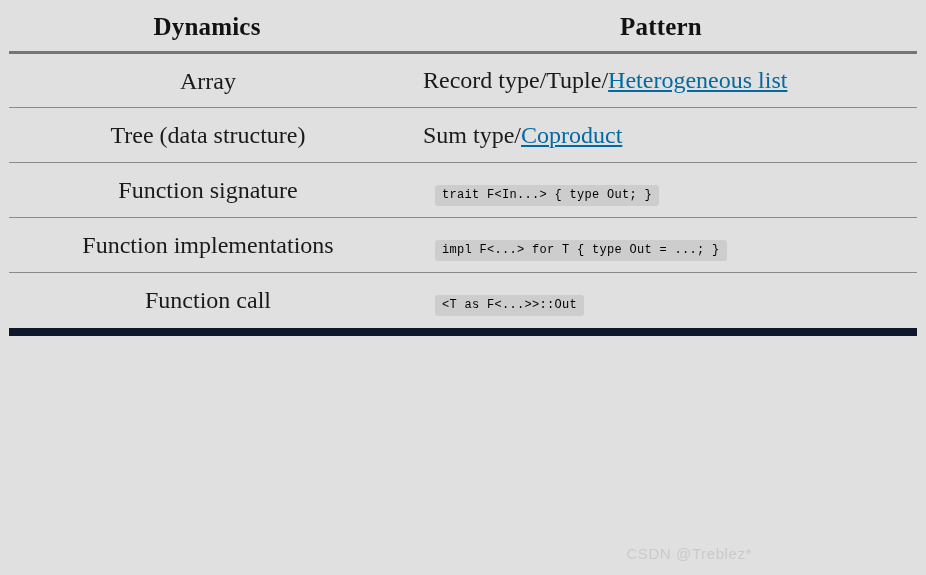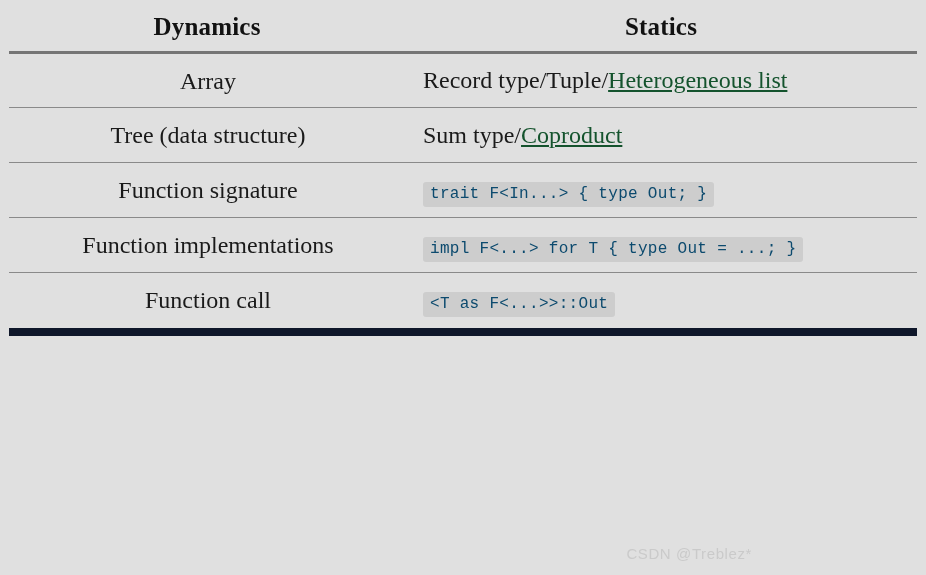--- a/index.html
+++ b/index.html
@@ -69,42 +69,43 @@
     text-align: left;
     padding-left: 18px;
   }
 
   
   tr[data-row="array"] td { padding-top: 8px; padding-bottom: 8px; }
   tr[data-row="array"] td.sta { line-height: 1.55; }
   tr[data-row="pattern"] td.dyn { line-height: 1.62; }
 
   a.link {
-    color: #14532d;
+    color: #0369a1;
     text-decoration-thickness: 2px;
     text-underline-offset: 2px;
   }
 
   sup.fnref {
     font-size: 0.62em;
     vertical-align: super;
     line-height: 0;
     color: #1313e0;
     text-decoration: none;
   }
 
   code.snippet {
     font-family: "Liberation Mono", "DejaVu Sans Mono", monospace;
-    font-size: 16px;
+    font-size: 12px;
     background: #cdcdcd;
-    color: #0c4a6e;
+    color: #000000;
     padding: 3px 7px 4px 7px;
     border-radius: 3px;
     white-space: pre;
     letter-spacing: 0.3px;
+    margin-left: 12px;
   }
 
   .watermark {
     position: absolute;
     right: 38px;
     bottom: 18px;
     font-family: "Liberation Sans", "DejaVu Sans", sans-serif;
     font-size: 15px;
     color: #cacaca;
     letter-spacing: 0.6px;
@@ -117,21 +118,21 @@
 
 <div class="table-wrap">
   <table class="compare">
     <colgroup>
       <col class="c-dyn">
       <col class="c-sta">
     </colgroup>
     <thead>
       <tr>
         <th>Dynamics</th>
-        <th>Statics</th>
+        <th>Pattern</th>
       </tr>
     </thead>
     <tbody id="tbody">
         <tr data-row="array">
           <td class="dyn">Array</td>
           <td class="sta"><span>Record type/Tuple/</span><a class="link" href="#">Heterogeneous list</a></td>
         </tr>
         <tr data-row="tree">
           <td class="dyn">Tree (data structure)</td>
           <td class="sta"><span>Sum type/</span><a class="link" href="#">Coproduct</a></td>

